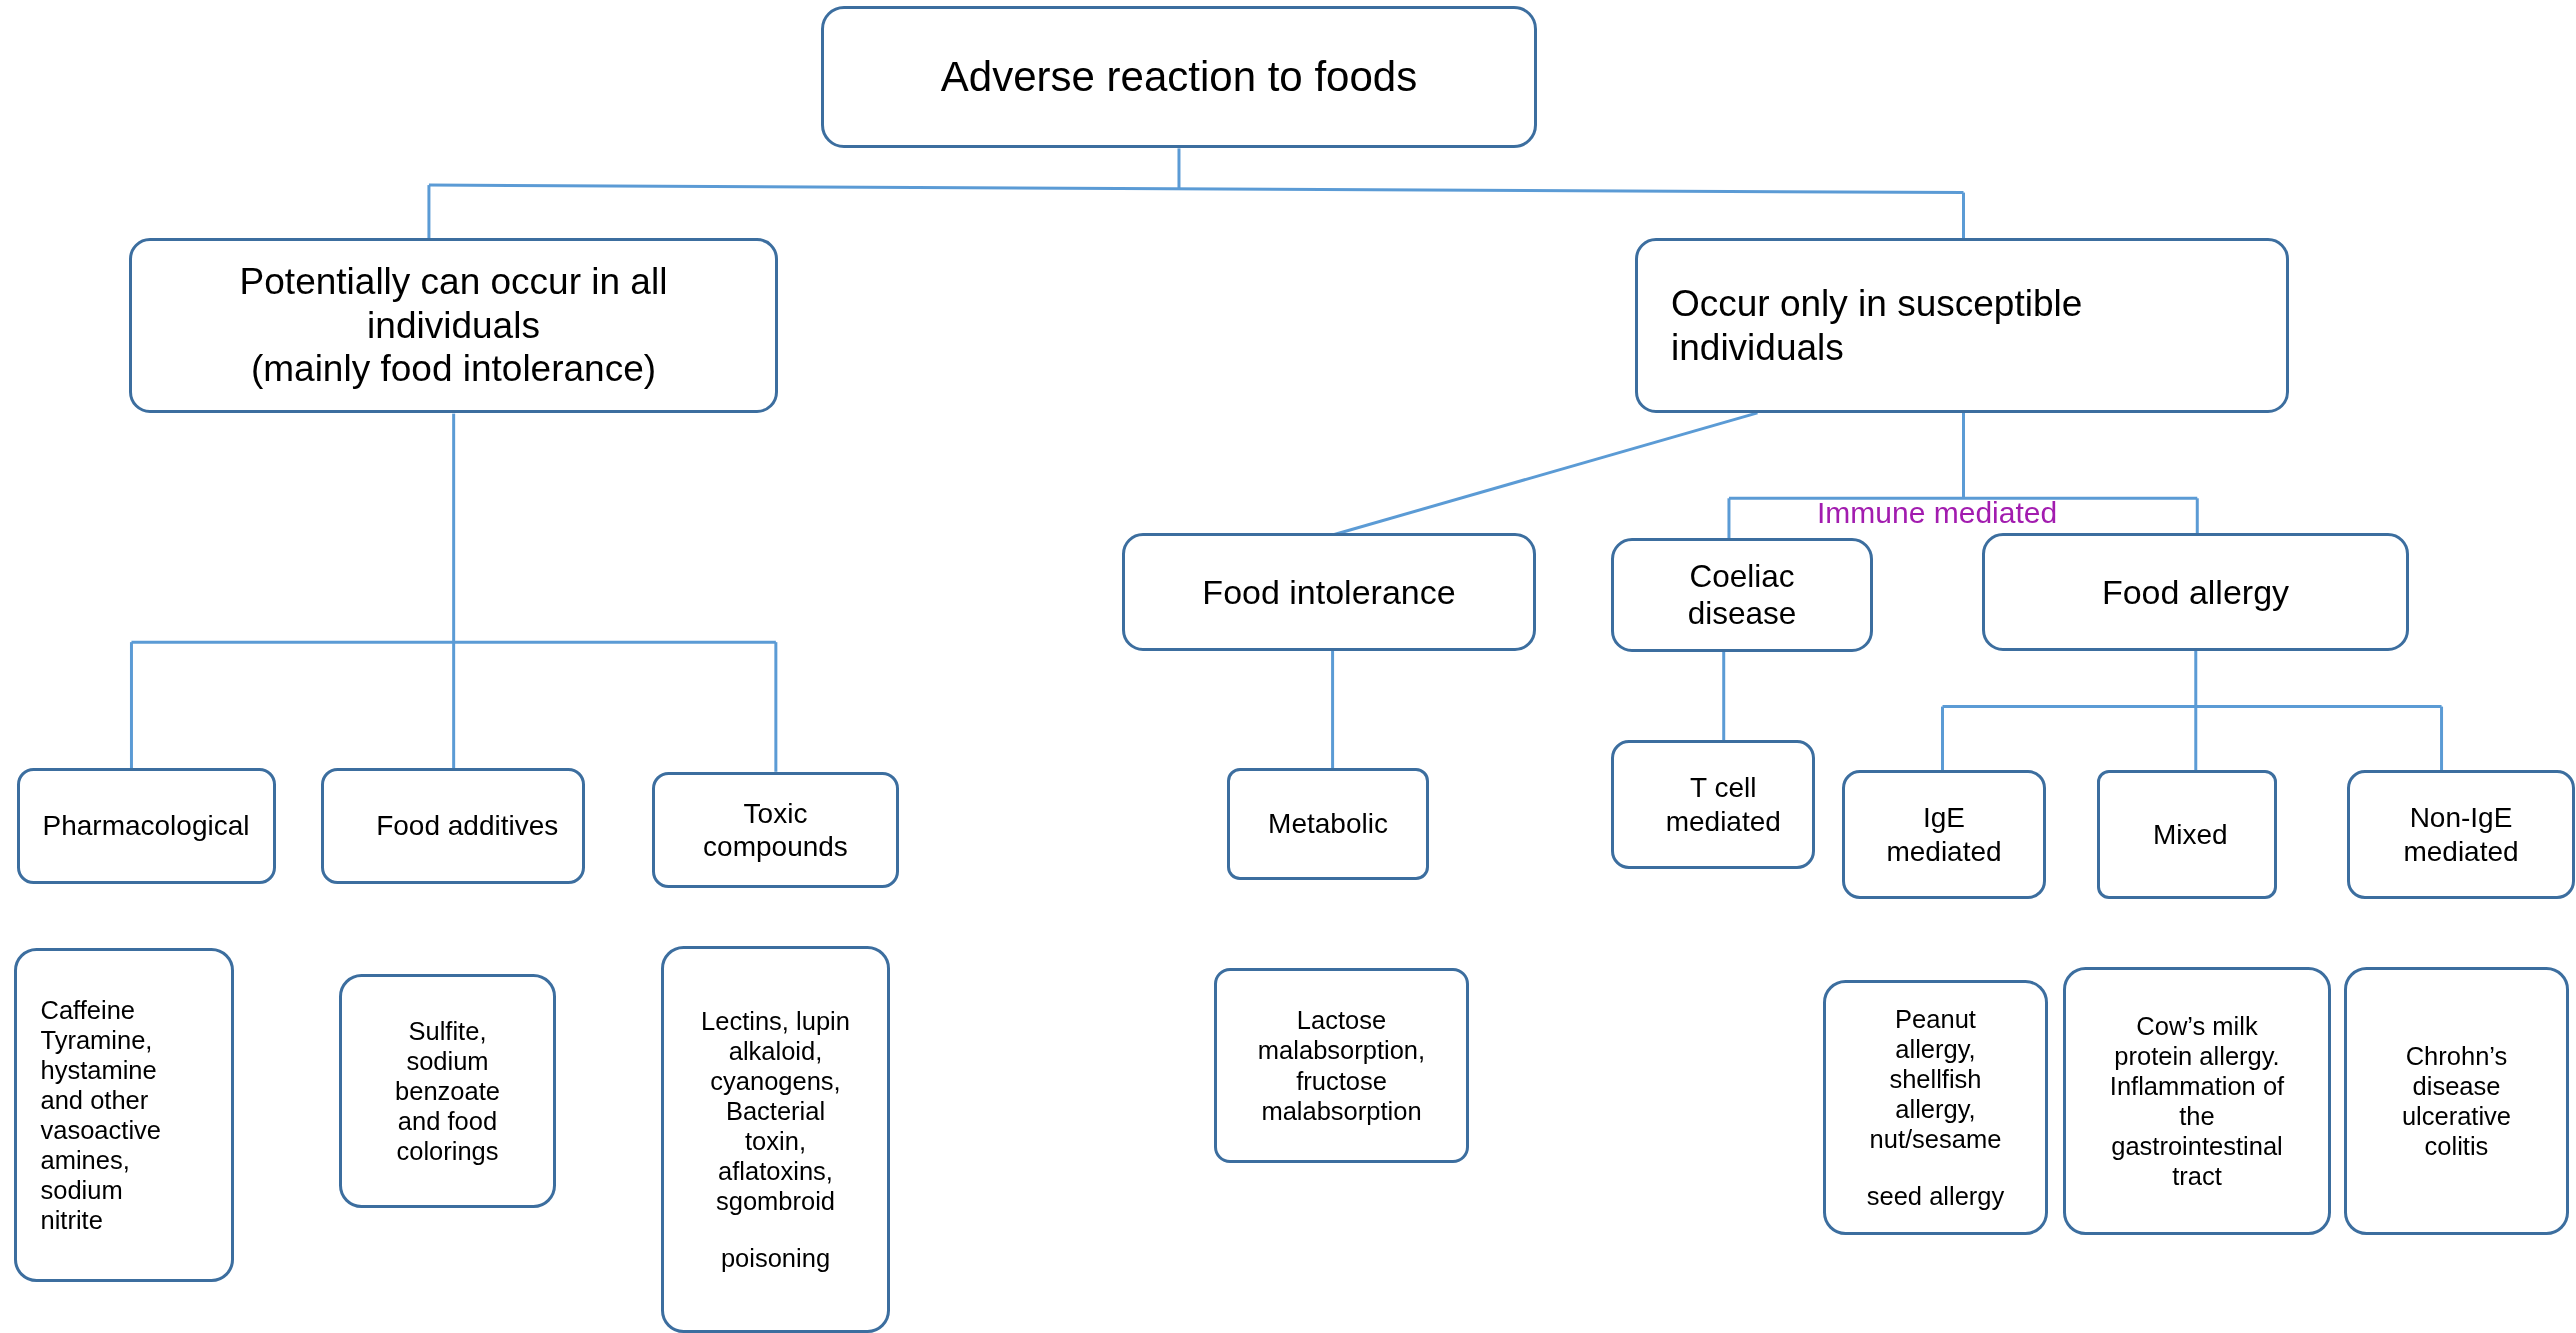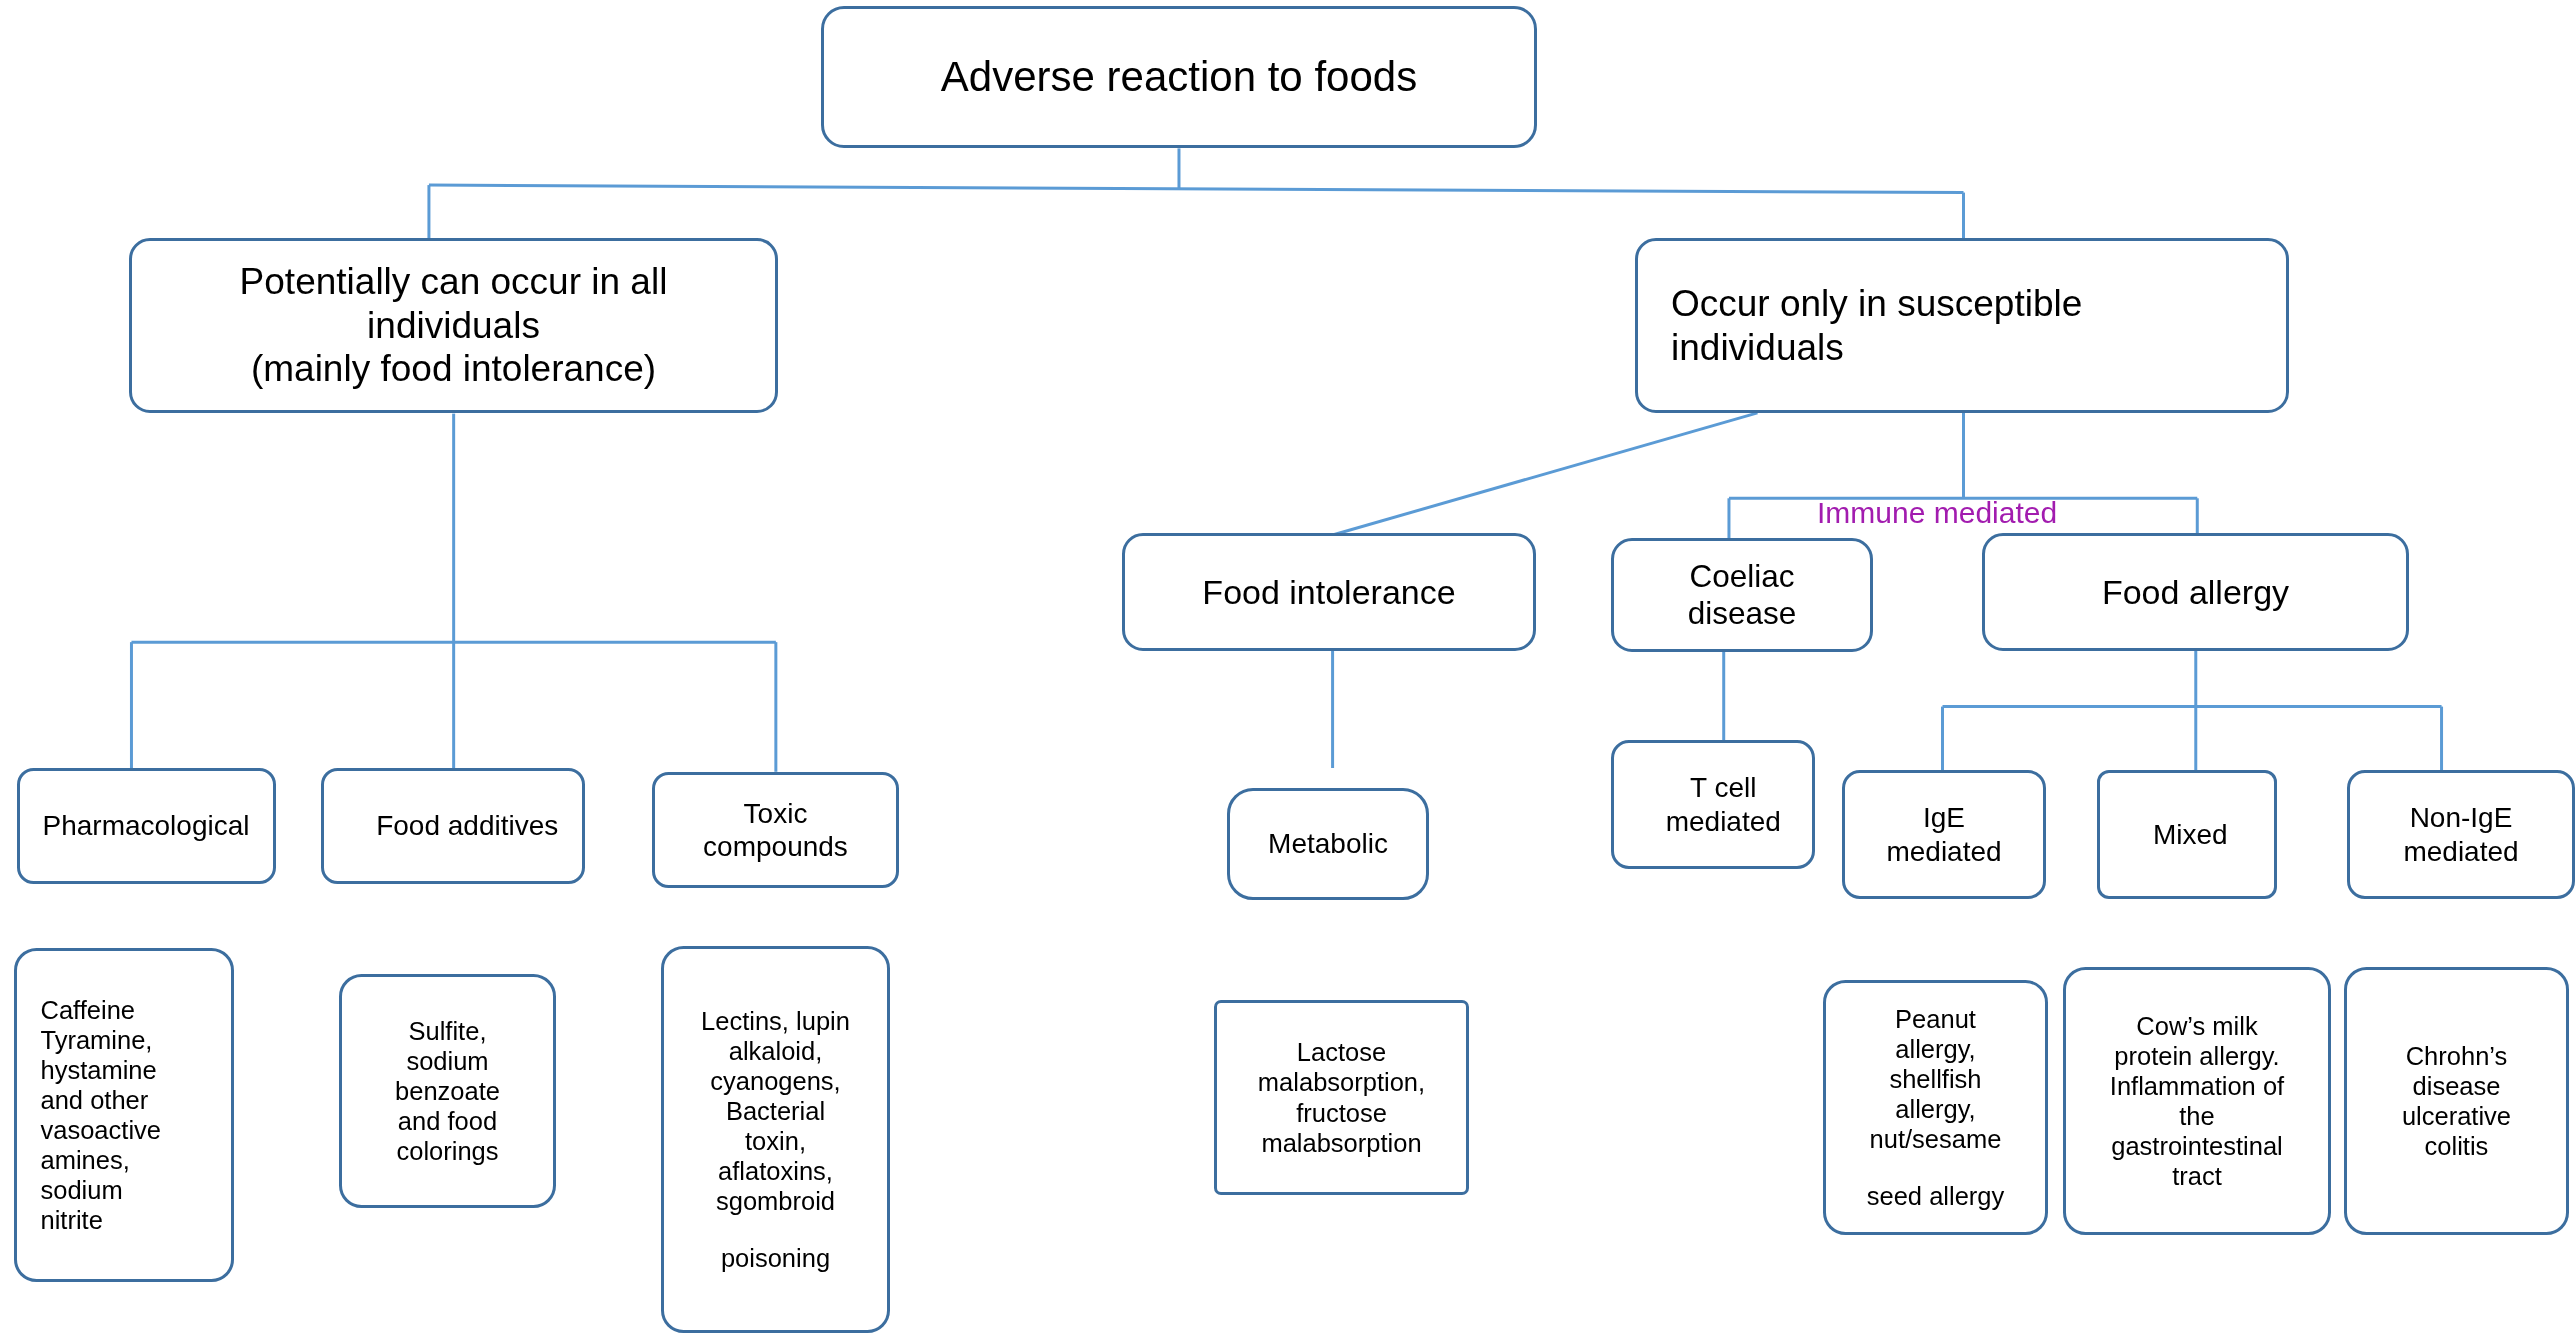--- a/index.html
+++ b/index.html
@@ -146,21 +146,21 @@
     <span class="node-text">Food additives</span>
   </div>
 
   <div class="node leaf thin" style="left:652px; top:772px; width:247px; height:116px; border-radius:16.5px;">
     <span class="node-text">
       <p>Toxic</p>
       <p>compounds</p>
     </span>
   </div>
 
-  <div class="node leaf thin" style="left:1227px; top:788px; width:202px; height:112px; border-radius:26px;">
+  <div class="node leaf thin" style="left:1227px; top:768px; width:202px; height:112px; border-radius:13px;">
     <span class="node-text">Metabolic</span>
   </div>
 
   <div class="node leaf" style="left:1611px; top:740px; width:204px; height:129px; border-radius:18px;padding-left:28px;">
     <span class="node-text">
       <p>T cell</p>
       <p>mediated</p>
     </span>
   </div>
 
@@ -211,21 +211,21 @@
       <p>alkaloid,</p>
       <p>cyanogens,</p>
       <p>Bacterial</p>
       <p>toxin,</p>
       <p>aflatoxins,</p>
       <p>sgombroid</p>
       <p class="gap">poisoning</p>
     </span>
   </div>
 
-  <div class="node detail thin" style="left:1214px; top:968px; width:255px; height:195px; border-radius:7px;margin-top:32px;">
+  <div class="node detail thin" style="left:1214px; top:968px; width:255px; height:195px; border-radius:16px;">
     <span class="node-text">
       <p>Lactose</p>
       <p>malabsorption,</p>
       <p>fructose</p>
       <p>malabsorption</p>
     </span>
   </div>
 
   <div class="node detail thin" style="left:1823px; top:980px; width:225px; height:255px; border-radius:22.5px;">
     <span class="node-text">

